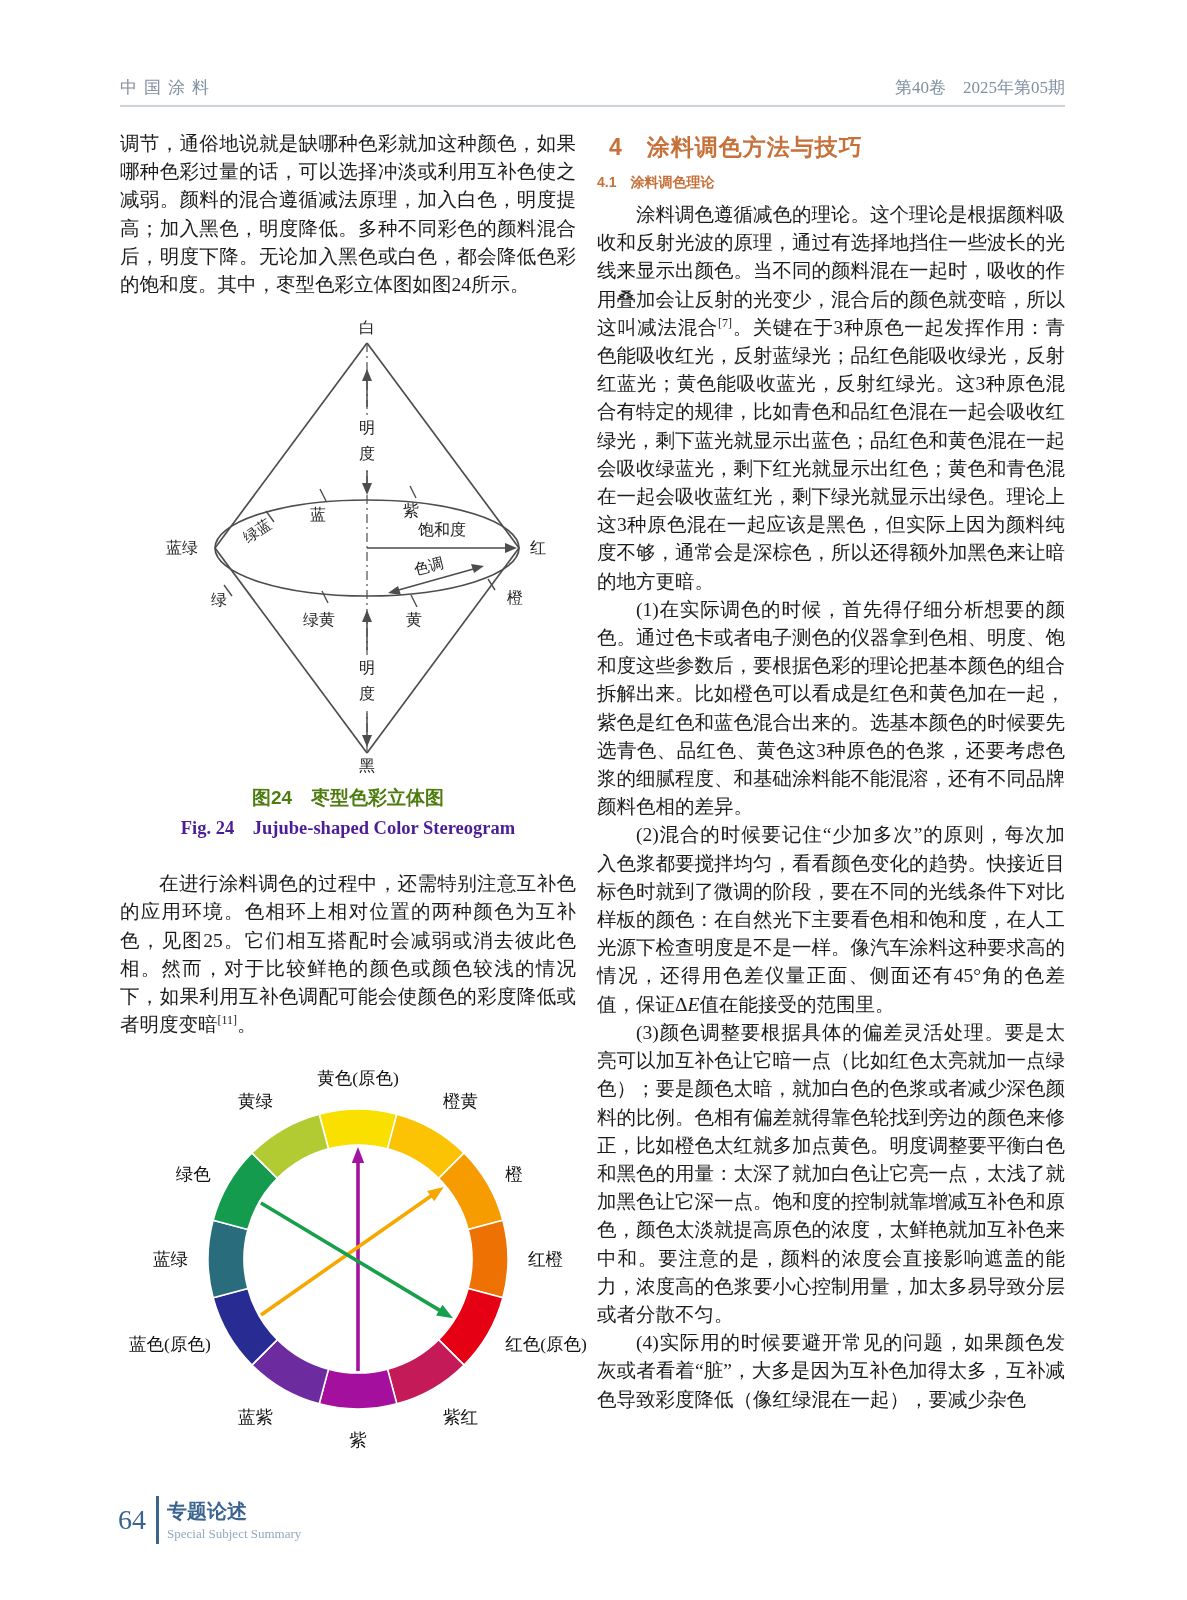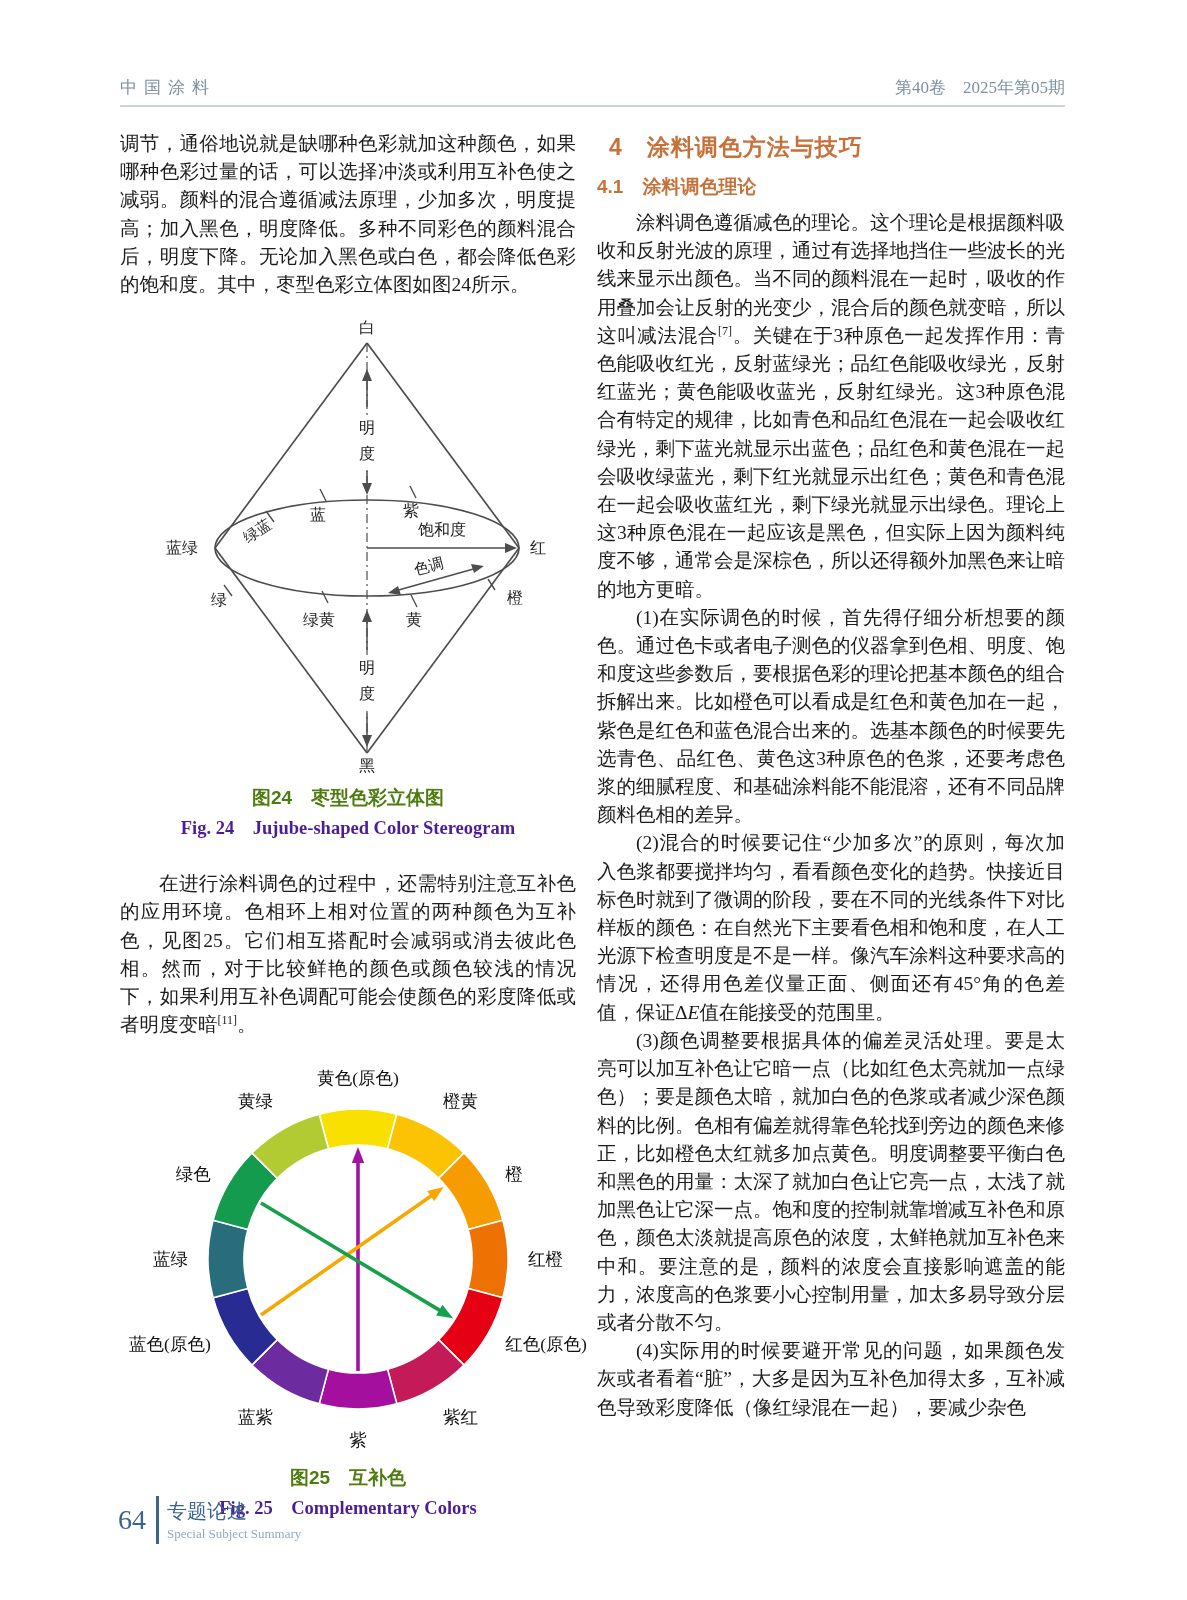--- a/index.html
+++ b/index.html
@@ -19,54 +19,54 @@
   .col-left  { left:120px; top:130px; width:456px; }
   .col-right { left:597px; top:132px; width:468px; }
 
   p.body { font-size:19.5px; line-height:28.2px; text-align:justify; color:#1c1c1c; }
   p.indent { text-indent:2em; }
   sup.ref { font-size:12px; line-height:0; vertical-align:super; }
 
   h2.sec-h { font-family:"Liberation Sans", sans-serif; color:#c7713a;
     font-size:23px; font-weight:bold; margin:0 0 11px 12px; letter-spacing:1px; }
   h3.sub-h { font-family:"Liberation Sans", sans-serif; color:#c7713a;
-    font-size:19px; font-weight:bold; margin:1px 0 9px 0; }
+    font-size:14px; font-weight:bold; margin:1px 0 9px 0; }
 
   .caption-zh { text-align:center; font-family:"Liberation Sans", sans-serif;
     font-weight:bold; font-size:19px; color:#4d7c0f; margin-top:8px; }
   .caption-en { text-align:center; font-weight:bold; font-size:18.5px; color:#4c1d95; margin-top:4px; }
 
   figure { margin:0; }
   .fig-svg { display:block; margin:0 auto; overflow:visible; }
 
   svg text { font-family:"Liberation Serif", serif; }
   .bicone-label { font-size:16px; fill:#222; text-anchor:middle; }
   .bicone-small { font-size:15px; fill:#222; text-anchor:middle; }
   .wheel-label  { font-size:17.5px; fill:#111; }
 
   
   .page-footer { position:absolute; left:118px; top:1496px; display:flex; align-items:center; }
   .page-num { font-size:28px; color:#3b6490; margin-right:10px; font-family:"Liberation Serif", serif; }
   .footer-bar { width:3px; height:48px; background:#3b6490; margin-right:8px; }
   .footer-col { display:flex; flex-direction:column; }
-  .footer-zh { font-family:"Liberation Sans", sans-serif; font-weight:normal; font-size:20px; color:#3b6490; }
+  .footer-zh { font-family:"Liberation Sans", sans-serif; font-weight:bold; font-size:20px; color:#3b6490; }
   .footer-en { font-size:13px; color:#93a9bd; margin-top:1px; }
 </style>
 </head>
 <body>
 
 <div class="page-header">
   <span class="journal-name">中国涂料</span>
   <span class="issue-info">第40卷　2025年第05期</span>
 </div>
 <div class="header-rule"></div>
 
 <div class="col col-left">
 
-  <p class="body"><span>调节，通俗地说就是缺哪种色彩就加这种颜色，如果哪种色彩过量的话，可以选择冲淡或利用互补色使之减弱。颜料的混合遵循减法原理，少加多次，明度提高；加入黑色，明度降低。多种不同彩色的颜料混合后，明度下降。无论加入黑色或白色，都会降低色彩的饱和度。其中，枣型色彩立体图如图24所示。</span></p>
+  <p class="body"><span>调节，通俗地说就是缺哪种色彩就加这种颜色，如果哪种色彩过量的话，可以选择冲淡或利用互补色使之减弱。颜料的混合遵循减法原理，加入白色，明度提高；加入黑色，明度降低。多种不同彩色的颜料混合后，明度下降。无论加入黑色或白色，都会降低色彩的饱和度。其中，枣型色彩立体图如图24所示。</span></p>
 
   <figure style="margin-top:14px;">
     <svg class="fig-svg" width="456" height="464" viewBox="0 0 456 464">
 
       <line x1="247" y1="30" x2="247" y2="440" stroke="#4d4d4d" stroke-width="1.2" stroke-dasharray="9 4 2 4"></line>
 
       <g stroke="#4d4d4d" stroke-width="1.7" fill="none">
         <line x1="247" y1="30" x2="95" y2="235"></line>
         <line x1="247" y1="30" x2="399" y2="235"></line>
         <line x1="247" y1="440" x2="95" y2="235"></line>
@@ -162,24 +162,20 @@
         <text x="90.77568135664544" y="112.99999999999999" text-anchor="end" class="wheel-label">绿色</text>
         <path d="M131.93398282201787,85.93398282201788 A150,150 0 0 1 199.1771432346219,47.11112605663976 L208.49462885831264,81.88445580304621 A114,114 0 0 0 157.38982694473356,111.38982694473358 Z" fill="#b2cb33" stroke="#fff" stroke-width="1.6"></path>
         <text x="152.99999999999994" y="39.775681356645464" text-anchor="end" class="wheel-label">黄绿</text>
         <line x1="238" y1="304" x2="238" y2="93" stroke="#a312a0" stroke-width="3.6"></line>
         <polygon points="238,80 244.2,96 231.8,96" fill="#a312a0"></polygon>
         <line x1="141.00515477614286" y1="248" x2="313.14800105356863" y2="127.4642813876712" stroke="#f6a800" stroke-width="3.6"></line>
         <polygon points="323.7969776293255,120.00778771510761 314.24671882607817,134.2637533713161 307.13437101532514,124.10626802213261" fill="#f6a800"></polygon>
         <line x1="141.0051547761429" y1="136" x2="321.8382118603922" y2="244.65546262028823" stroke="#17a04b" stroke-width="3.6"></line>
         <polygon points="332.9813867695197,251.35095759411894 316.0734738938436,248.42478565991118 322.4599460227282,237.79591113120497" fill="#17a04b"></polygon>
       </svg>
-    <figcaption>
-      <div class="caption-zh">图25　互补色</div>
-      <div class="caption-en">Fig. 25　Complementary Colors</div>
-    </figcaption>
   </figure>
 </div>
 
 <div class="col col-right">
   <h2 class="sec-h">4　涂料调色方法与技巧</h2>
   <h3 class="sub-h">4.1　涂料调色理论</h3>
 
   <p class="body indent"><span>涂料调色遵循减色的理论。这个理论是根据颜料吸收和反射光波的原理，通过有选择地挡住一些波长的光线来显示出颜色。当不同的颜料混在一起时，吸收的作用叠加会让反射的光变少，混合后的颜色就变暗，所以这叫减法混合</span><sup class="ref">[7]</sup><span>。关键在于3种原色一起发挥作用：青色能吸收红光，反射蓝绿光；品红色能吸收绿光，反射红蓝光；黄色能吸收蓝光，反射红绿光。这3种原色混合有特定的规律，比如青色和品红色混在一起会吸收红绿光，剩下蓝光就显示出蓝色；品红色和黄色混在一起会吸收绿蓝光，剩下红光就显示出红色；黄色和青色混在一起会吸收蓝红光，剩下绿光就显示出绿色。理论上这3种原色混在一起应该是黑色，但实际上因为颜料纯度不够，通常会是深棕色，所以还得额外加黑色来让暗的地方更暗。</span></p>
 
 

